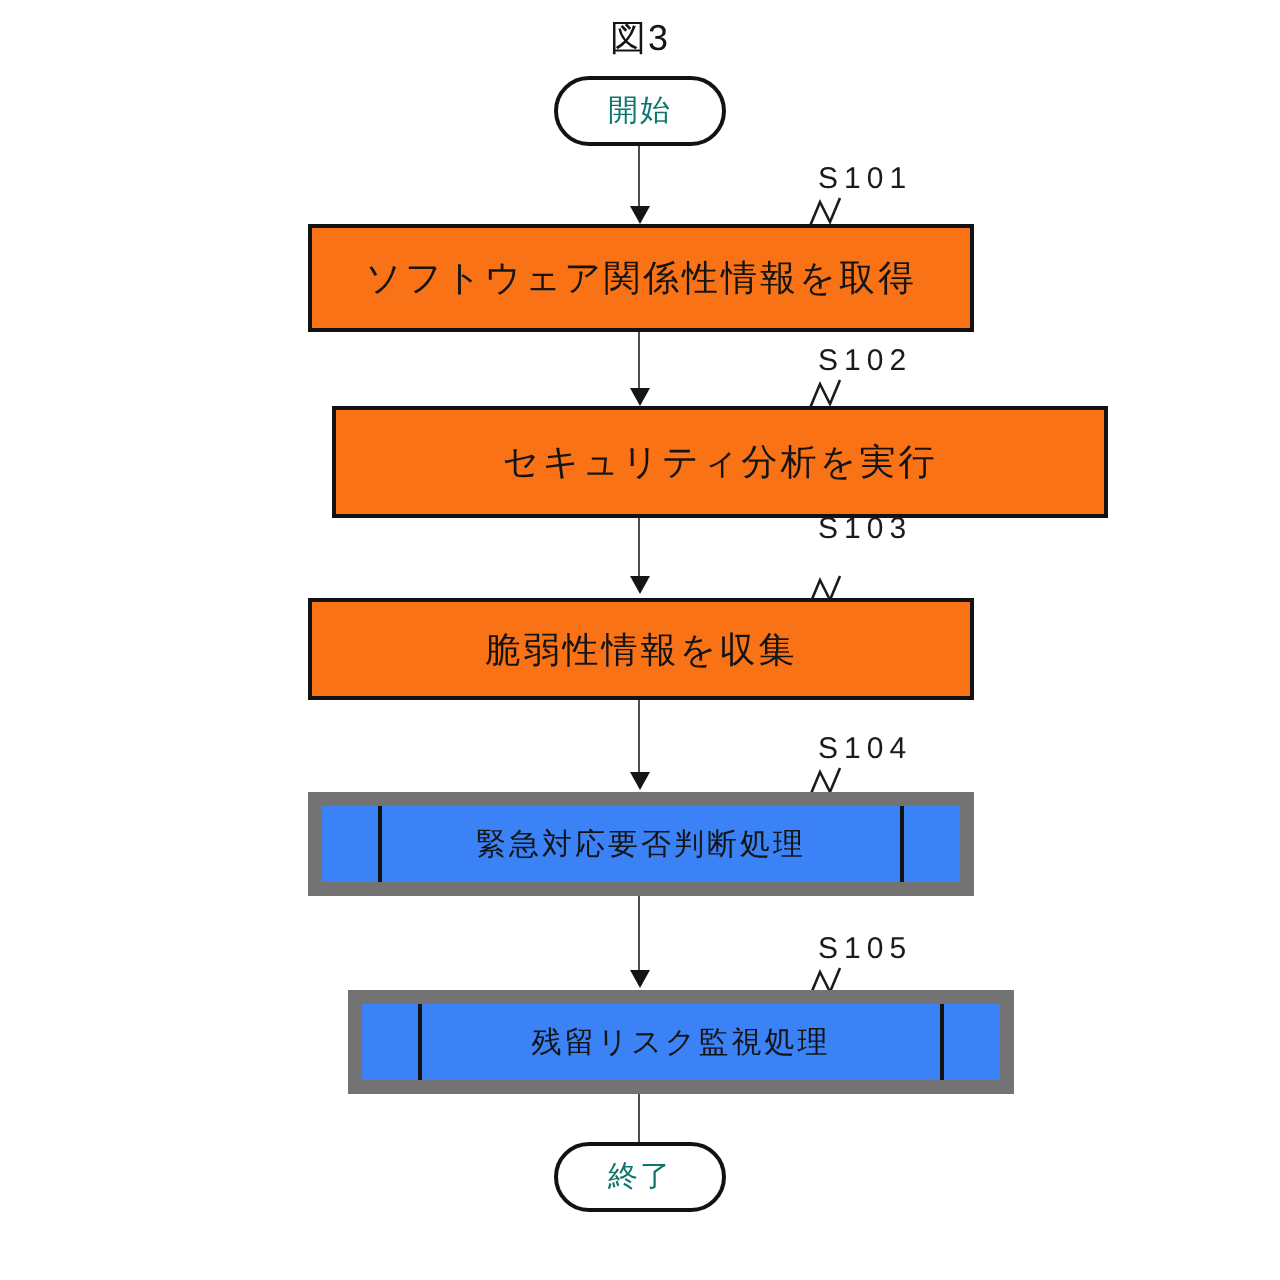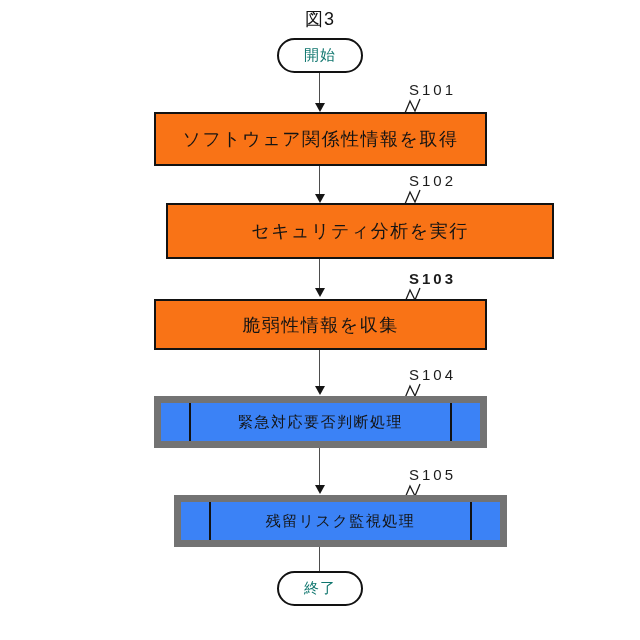--- a/index.html
+++ b/index.html
@@ -148,21 +148,21 @@
     </svg>
   </div>
 
   <div class="process" style="left:154px; top:203px; width:388px; height:56px;margin-left:12px;">
     <span>セキュリティ分析を実行</span>
   </div>
 
   <div class="connector" style="left:319px; top:259px; height:32px;"></div>
   <div class="arrowhead" style="left:315px; top:288px;"></div>
 
-  <div class="step-label" style="left:409px; top:270px;font-weight:bold;">S103</div>
+  <div class="step-label" style="left:409px; top:256px;">S103</div>
   <div class="squiggle" style="left:404px; top:287px;">
     <svg width="24" height="16" viewBox="0 0 24 16">
       <path d="M1 15 L6 3 L11 13 L16 1" fill="none" stroke="#1b1b1b" stroke-width="1.3"></path>
     </svg>
   </div>
 
   <div class="process" style="left:154px; top:299px; width:333px; height:51px;">
     <span>脆弱性情報を収集</span>
   </div>
 

